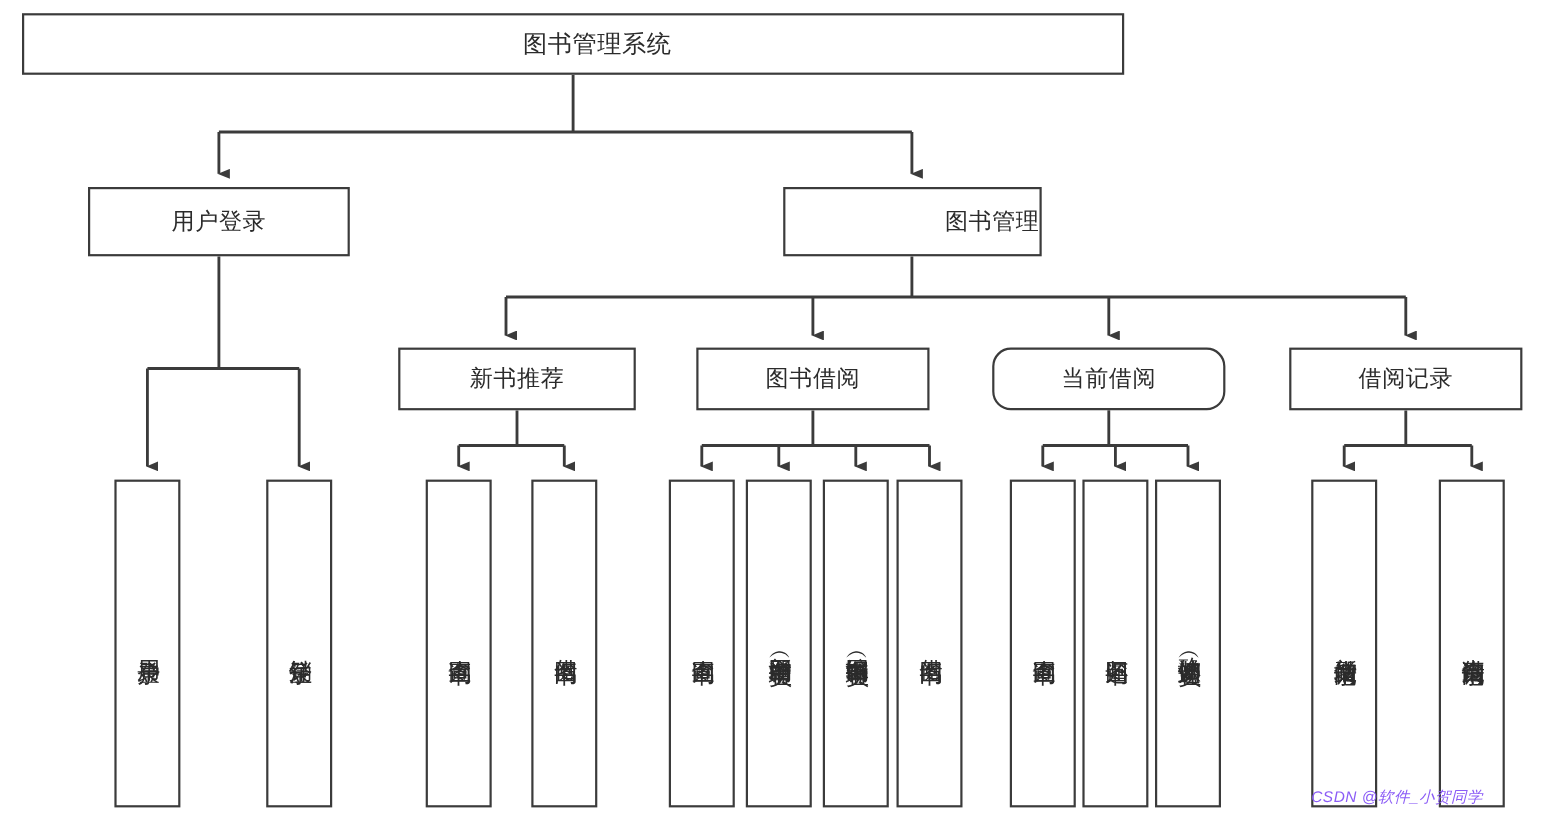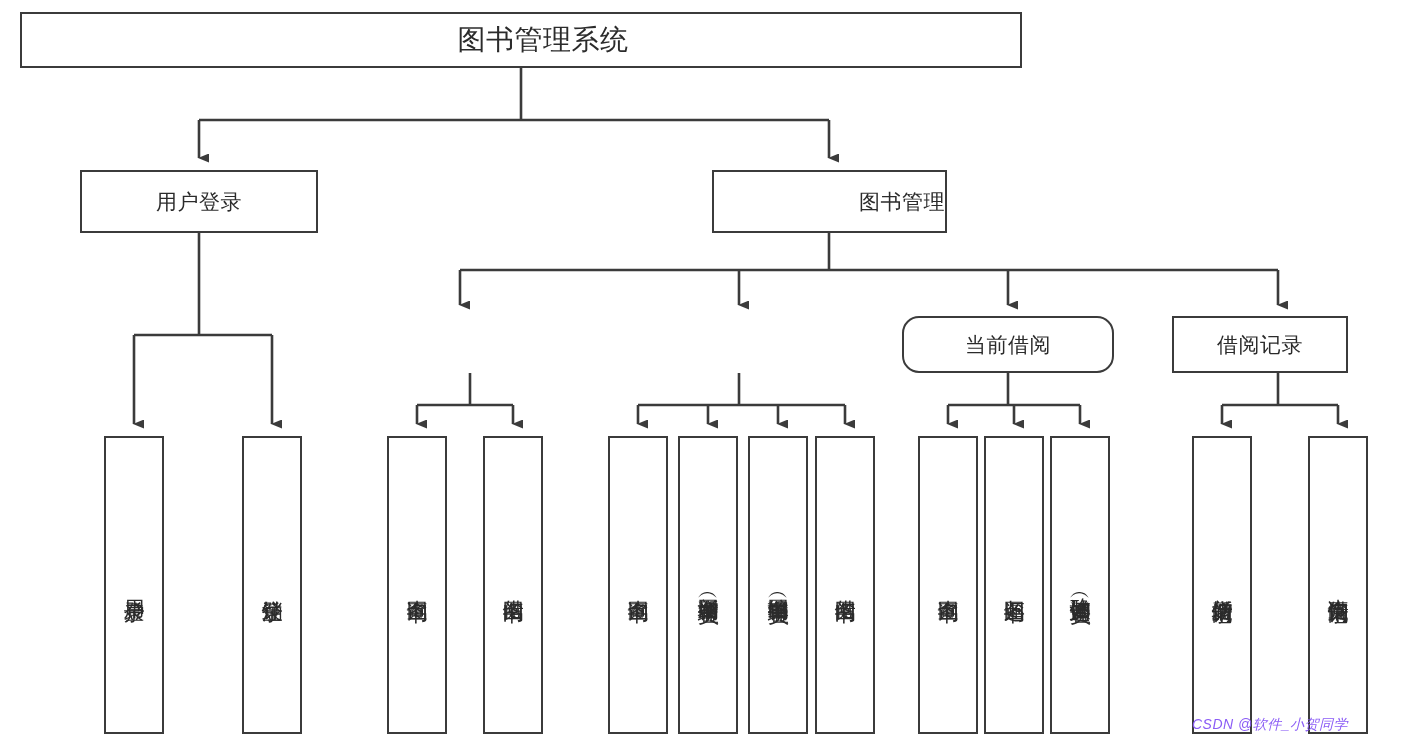--- a/index.html
+++ b/index.html
@@ -42,21 +42,21 @@
     line-height: 1.22;
     letter-spacing: 0.5px;
     color: #2b2b2b;
   }
   
   .node.horiz .node-label {
     font-size: 21px;
     white-space: nowrap;
   }
   .node.root .node-label {
-    font-size: 28px;
+    font-size: 22px;
     margin-left: 44px;
   }
   
   .node.leaf {
     padding: 8px 2px;
     align-items: center;
     justify-content: center;
   }
   .node.leaf .node-label {
     writing-mode: vertical-rl;
@@ -137,27 +137,33 @@
   </div>
 
   <div class="node horiz" style="left:80px; top:170px; width:238px; height:63px;">
     <span class="node-label">用户登录</span>
   </div>
 
   <div class="node horiz" style="left:712px; top:170px; width:235px; height:63px;justify-content:flex-end;">
     <span class="node-label">图书管理</span>
   </div>
 
-
+  <div class="node horiz" style="left:362px; top:316px; width:216px; height:57px;">
+    <span class="node-label">新书推荐</span>
+  </div>
+
+  <div class="node horiz" style="left:633px; top:316px; width:212px; height:57px;">
+    <span class="node-label">图书借阅</span>
+  </div>
 
   <div class="node horiz" style="left:902px; top:316px; width:212px; height:57px;border-radius:17px;">
     <span class="node-label">当前借阅</span>
   </div>
 
-  <div class="node horiz" style="left:1172px; top:316px; width:176px; height:57px;">
+  <div class="node horiz" style="left:1172px; top:316px; width:212px; height:57px;">
     <span class="node-label">借阅记录</span>
   </div>
 
   <div class="node leaf" style="left:104px; top:436px; width:60px; height:298px;">
     <span class="node-label">用户登录</span>
   </div>
 
   <div class="node leaf" style="left:242px; top:436px; width:60px; height:298px;">
     <span class="node-label">注销登录</span>
   </div>

